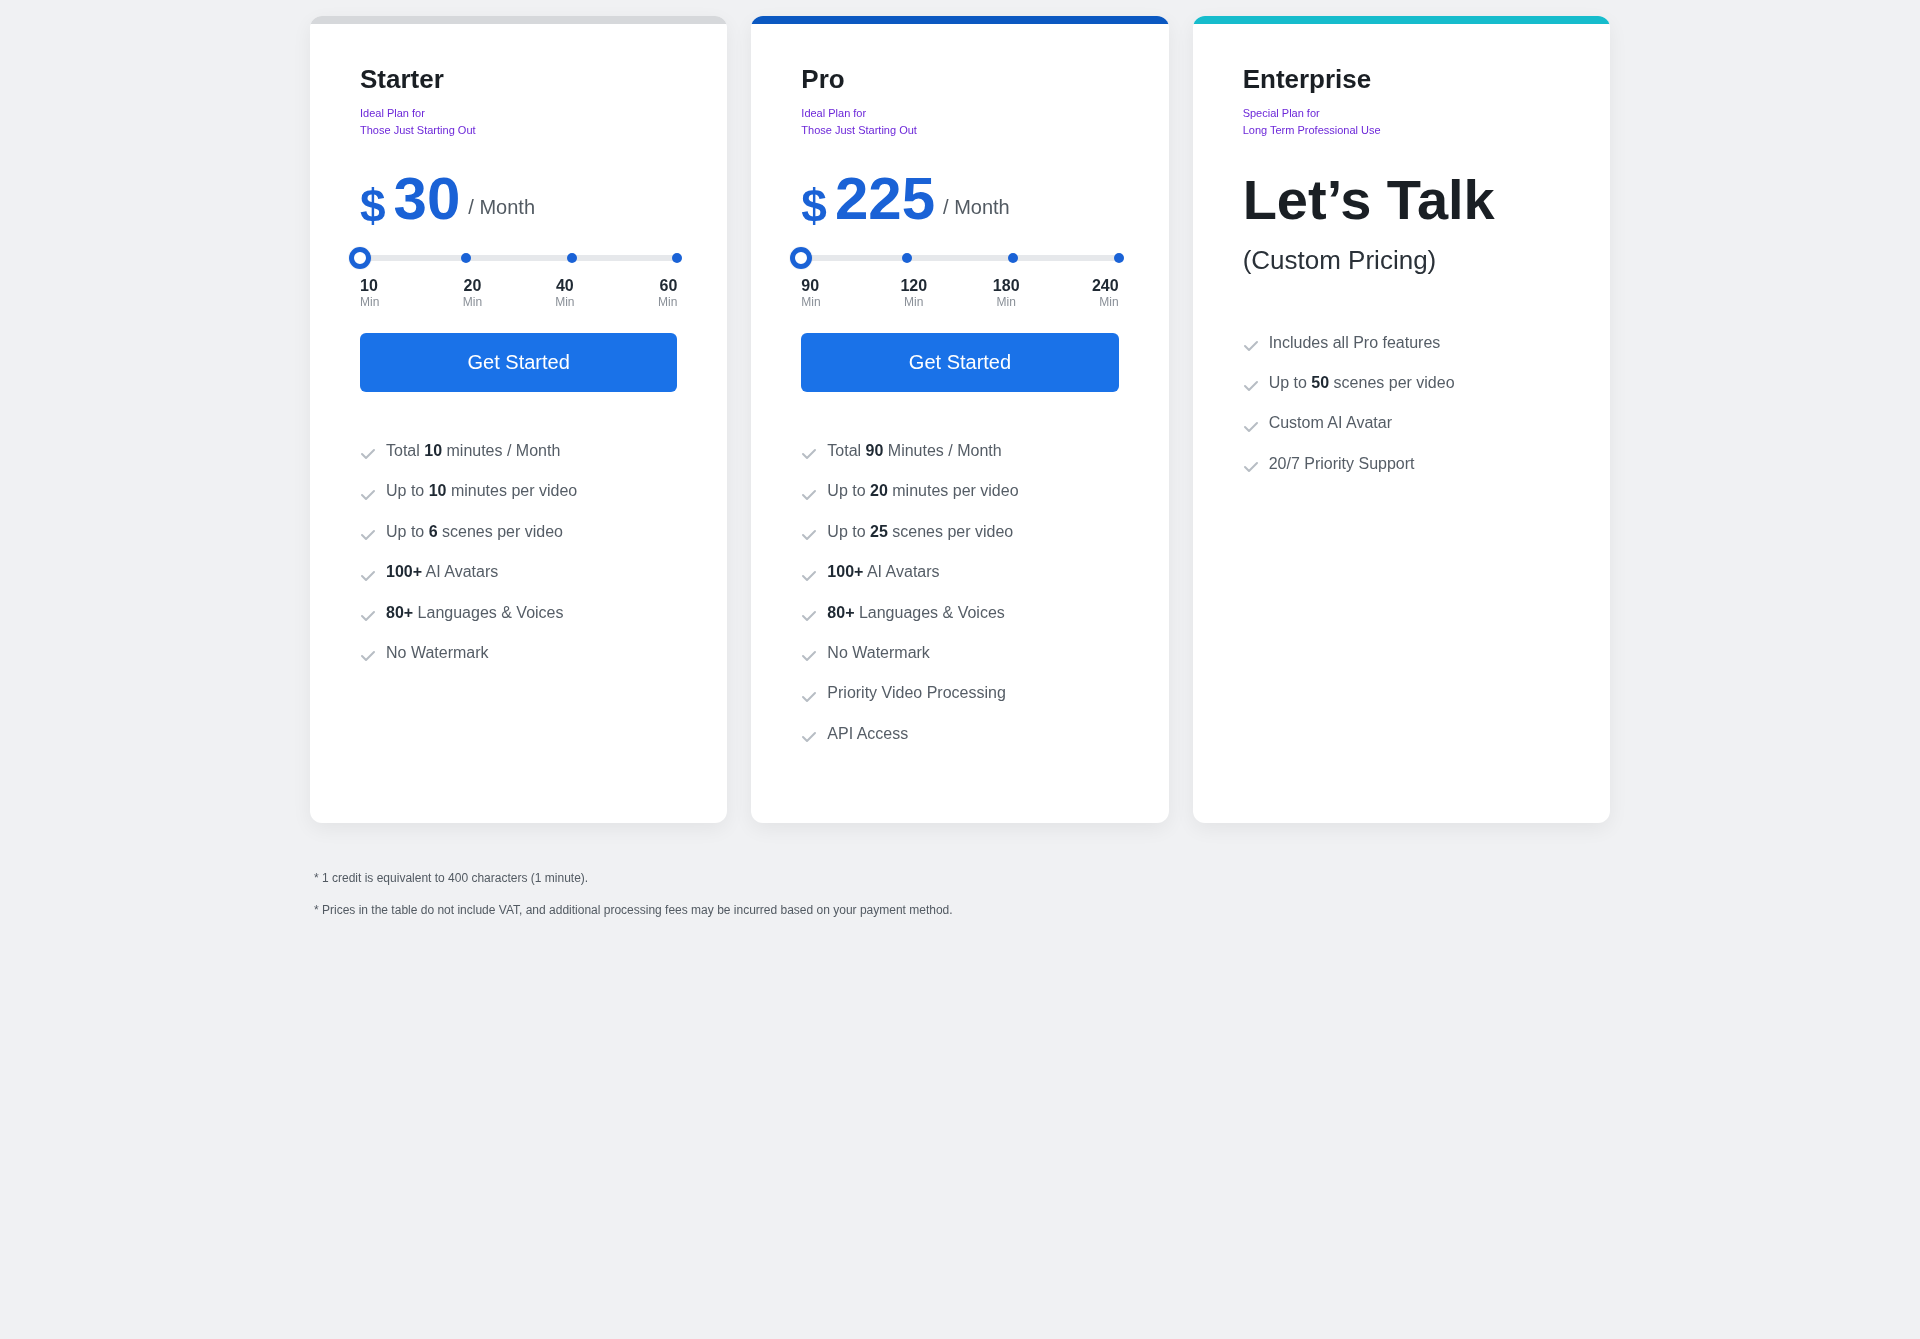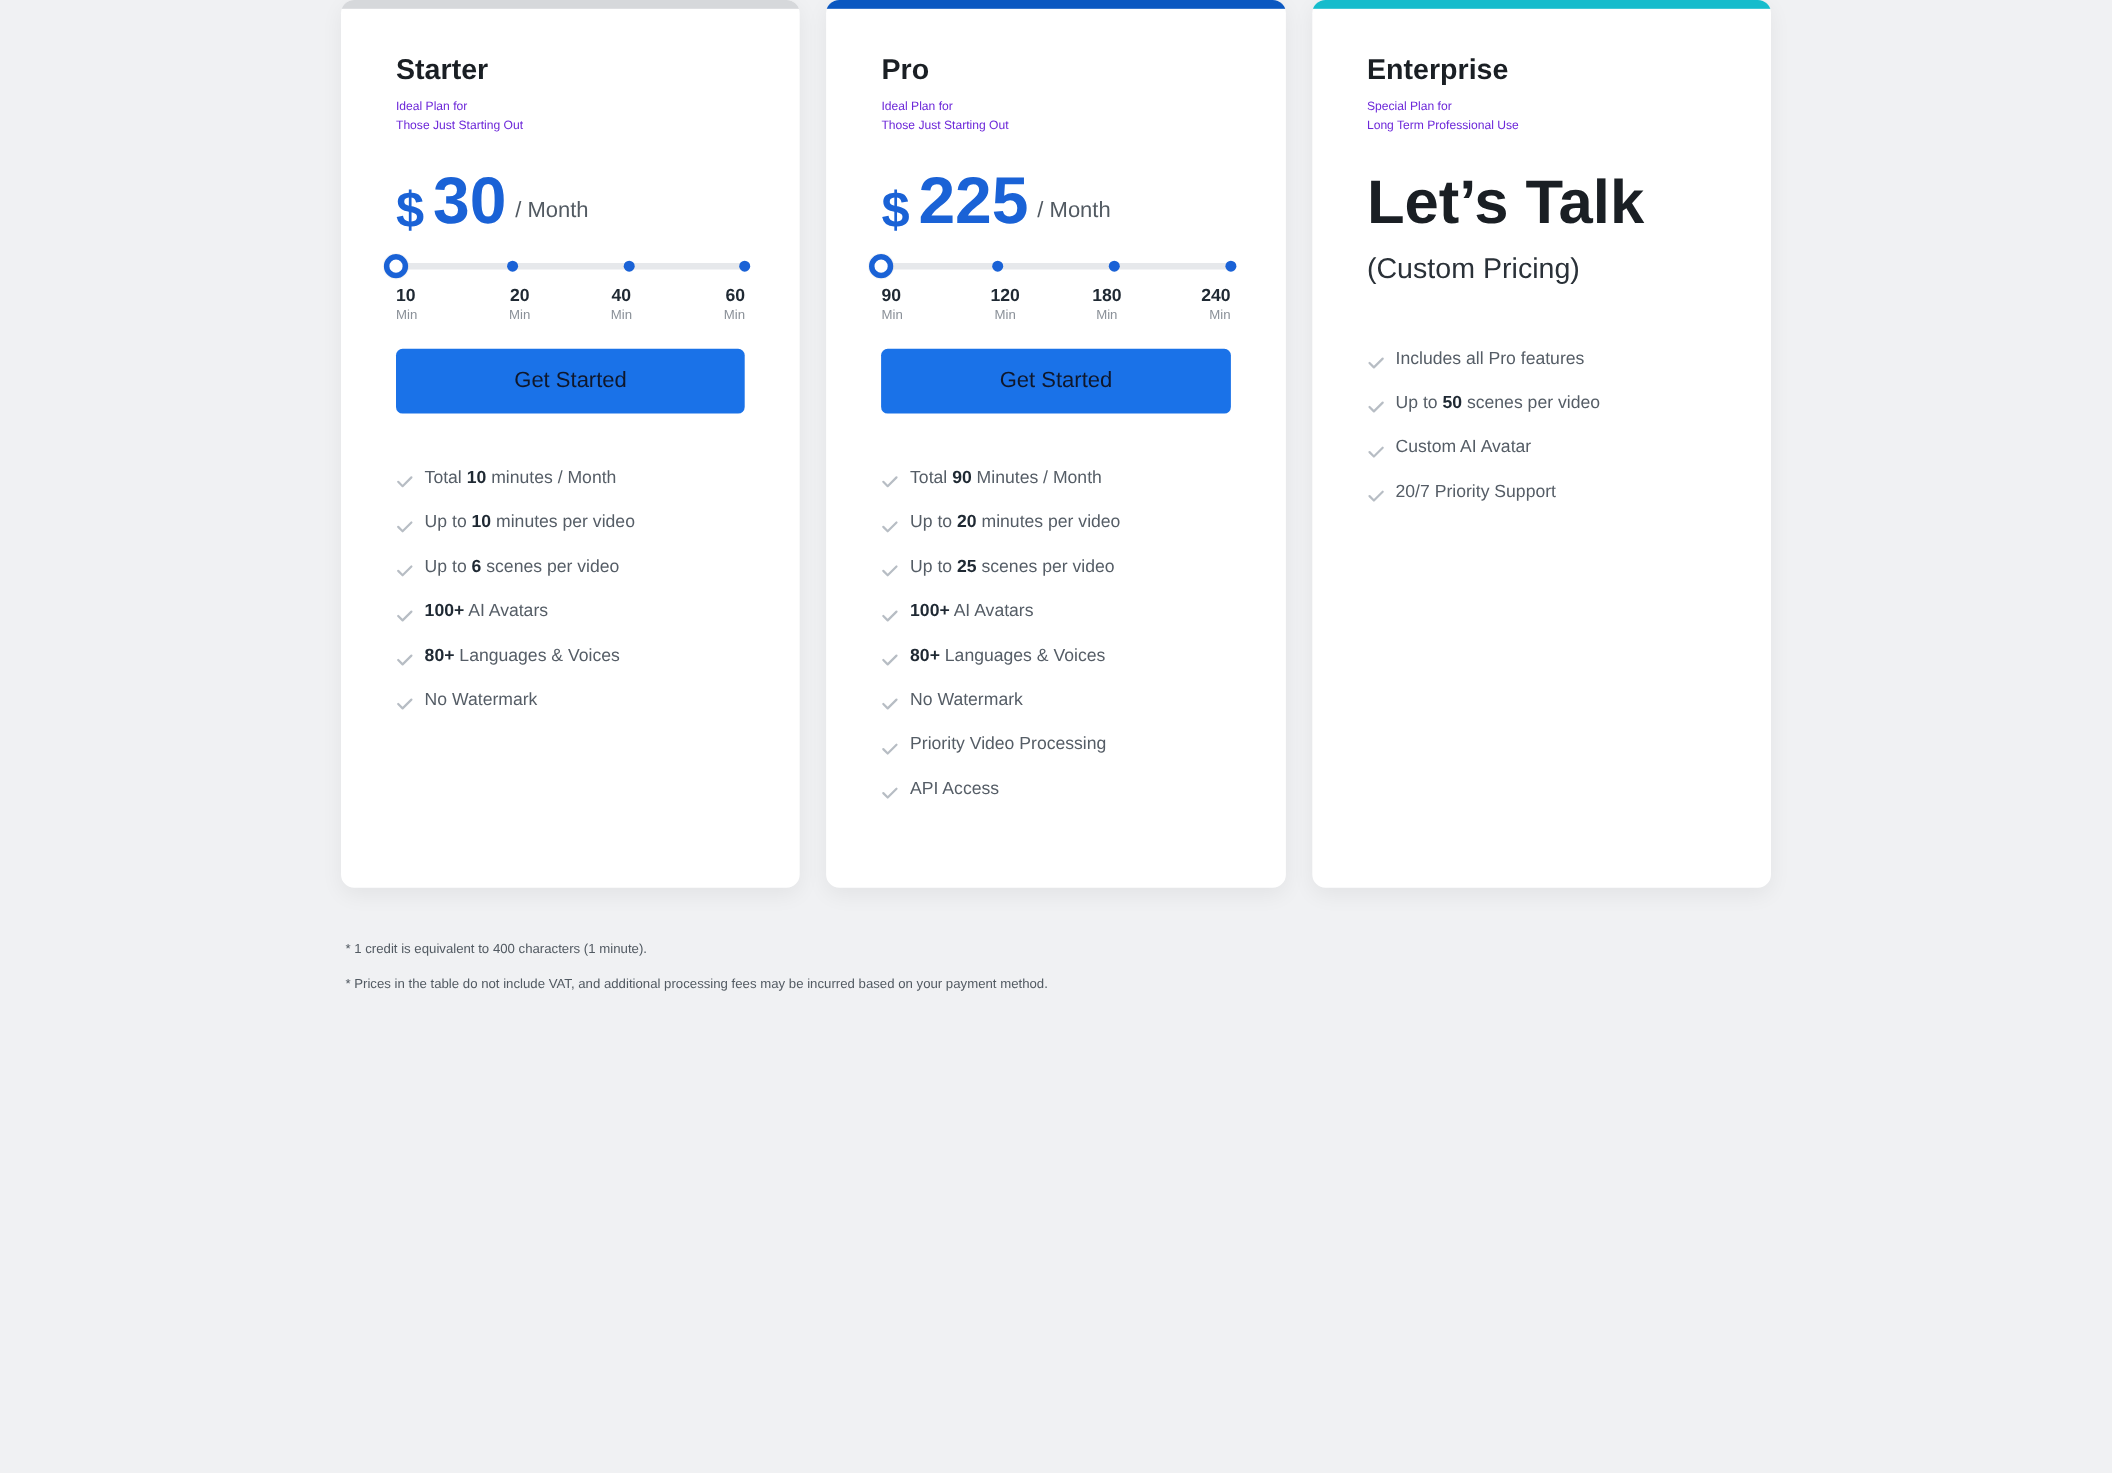--- a/index.html
+++ b/index.html
@@ -1,18 +1,18 @@
 <!DOCTYPE html>
 <html><head>
 <meta charset="utf-8">
 <style>
   * { box-sizing: border-box; margin: 0; padding: 0; }
   html, body { background: #f0f1f3; font-family: "Segoe UI", Arial, sans-serif; color: #1f2933; }
   .page { width: 1300px; margin: 0 auto; padding: 0; }
-  .cards { display: flex; gap: 24px; }
+  .cards { display: flex; gap: 24px; margin-top: 16px; }
   .card {
     background: #ffffff;
     border-radius: 12px;
     flex: 1 1 0;
     box-shadow: 0 6px 20px rgba(0,0,0,0.06);
     overflow: hidden;
     display: flex;
     flex-direction: column;
   }
   .card-topbar { height: 8px; width: 100%; }
@@ -49,21 +49,21 @@
   .tick-unit { font-size: 12px; color: #8a9098; }
   .tick:first-child { text-align: left; }
   .tick:last-child { text-align: right; }
   
   .btn {
     display: block; width: 100%; text-align: center;
     padding: 18px 0; border-radius: 6px; font-size: 20px; font-weight: 500;
     cursor: pointer; user-select: none;
     margin-bottom: 48px;
   }
-  .btn-primary { background: #1a72e8; color: #0f172a; border: none; }
+  .btn-primary { background: #1a72e8; color: #ffffff; border: none; }
   .btn-outline { background: #ffffff; color: #1a1f24; border: 1.5px solid #1a1f24; }
   
   .features { list-style: none; }
   .features li { display: flex; align-items: flex-end; gap: 10px; margin-bottom: 18px; font-size: 16px; color: #555d66; line-height: 1.4; }
   .check-icon { flex: 0 0 16px; width: 16px; height: 16px; margin-top: 3px; }
   .check-icon svg { width: 16px; height: 16px; }
   b { color: #1f2933; font-weight: 700; }
   
   .footnotes { margin-top: 48px; padding: 0 4px; }
   .footnote { font-size: 12px; color: #525a62; margin-bottom: 18px; }

